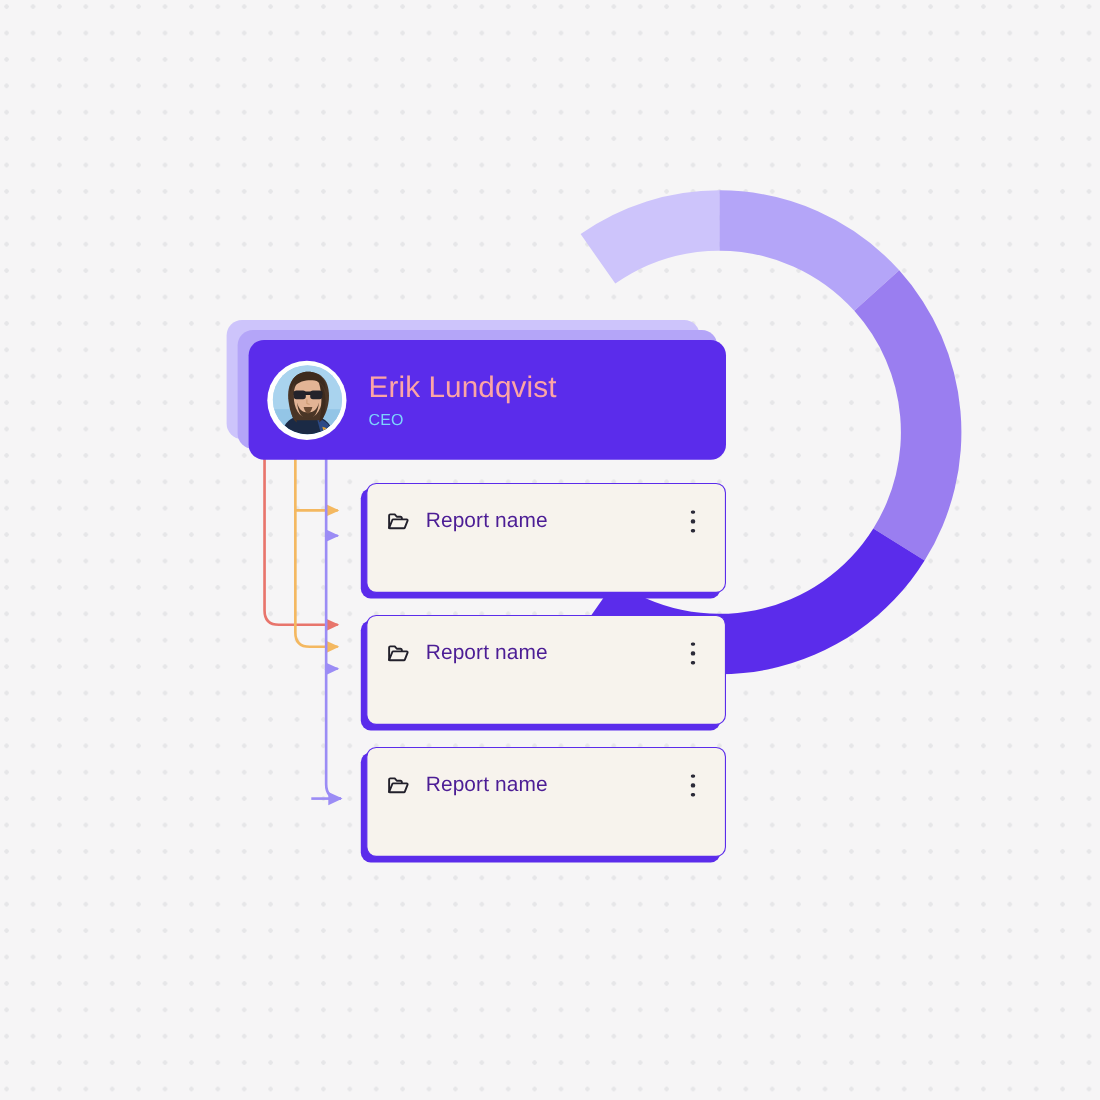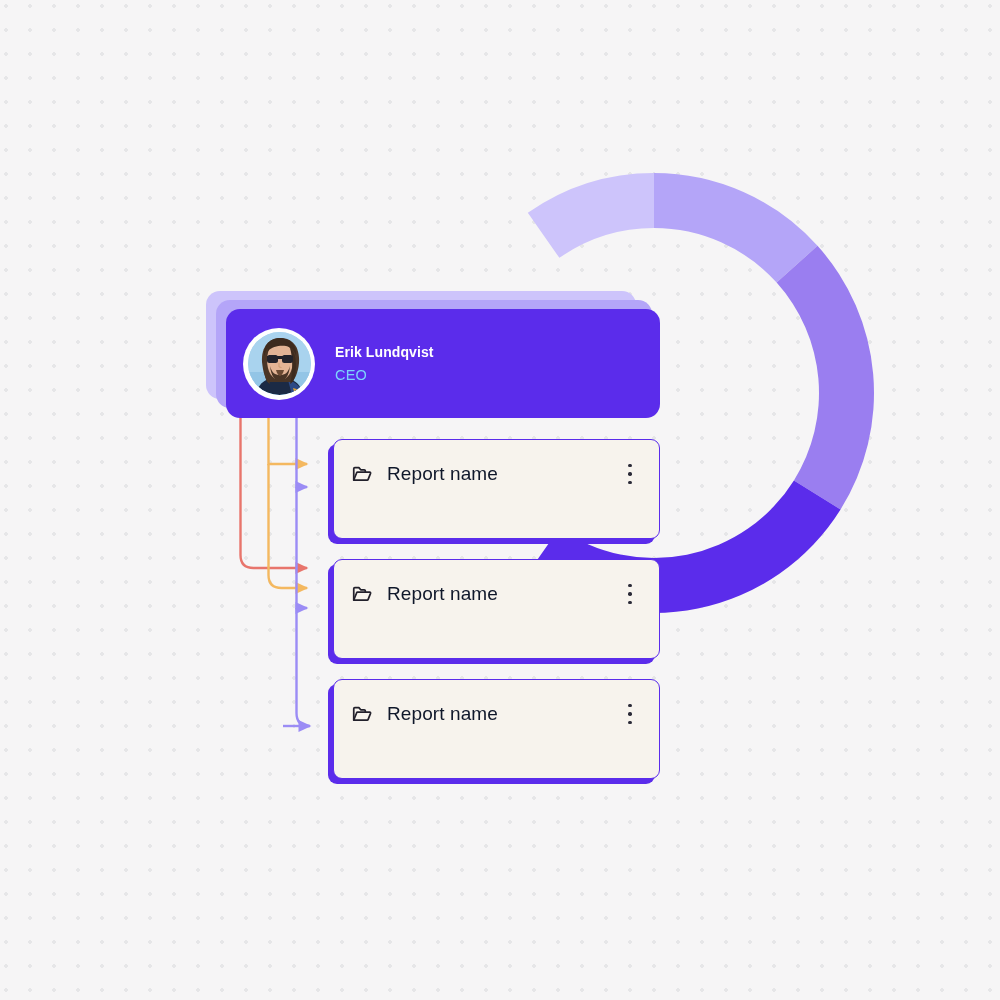--- a/index.html
+++ b/index.html
@@ -97,23 +97,23 @@
     background: #a9d3ee;
   }
   #avatar-photo svg { display:block; }
   #person-text {
     margin-left: 20px;
     display: flex;
     flex-direction: column;
     justify-content: center;
   }
   #person-name {
-    color: #ffffff;
-    font-size: 14px;
-    font-weight: 700;
+    color: #fca5a5;
+    font-size: 27px;
+    font-weight: 400;
     letter-spacing: 0.1px;
     line-height: 1.15;
   }
   #person-role {
     color: #7dd3fc;
     font-size: 14.5px;
     font-weight: 400;
     margin-top: 6px;
     letter-spacing: 0.2px;
   }
@@ -146,21 +146,21 @@
     width: 22px;
     height: 22px;
     flex: 0 0 auto;
     display: flex;
     align-items: center;
     justify-content: center;
   }
   .report-label {
     margin-left: 14px;
     font-size: 19px;
-    color: #0f172a;
+    color: #4c1d95;
     letter-spacing: 0.1px;
   }
   .kebab-menu {
     position: absolute;
     right: 20px;
     top: 22px;
     width: 18px;
     height: 24px;
     display: flex;
     flex-direction: column;

